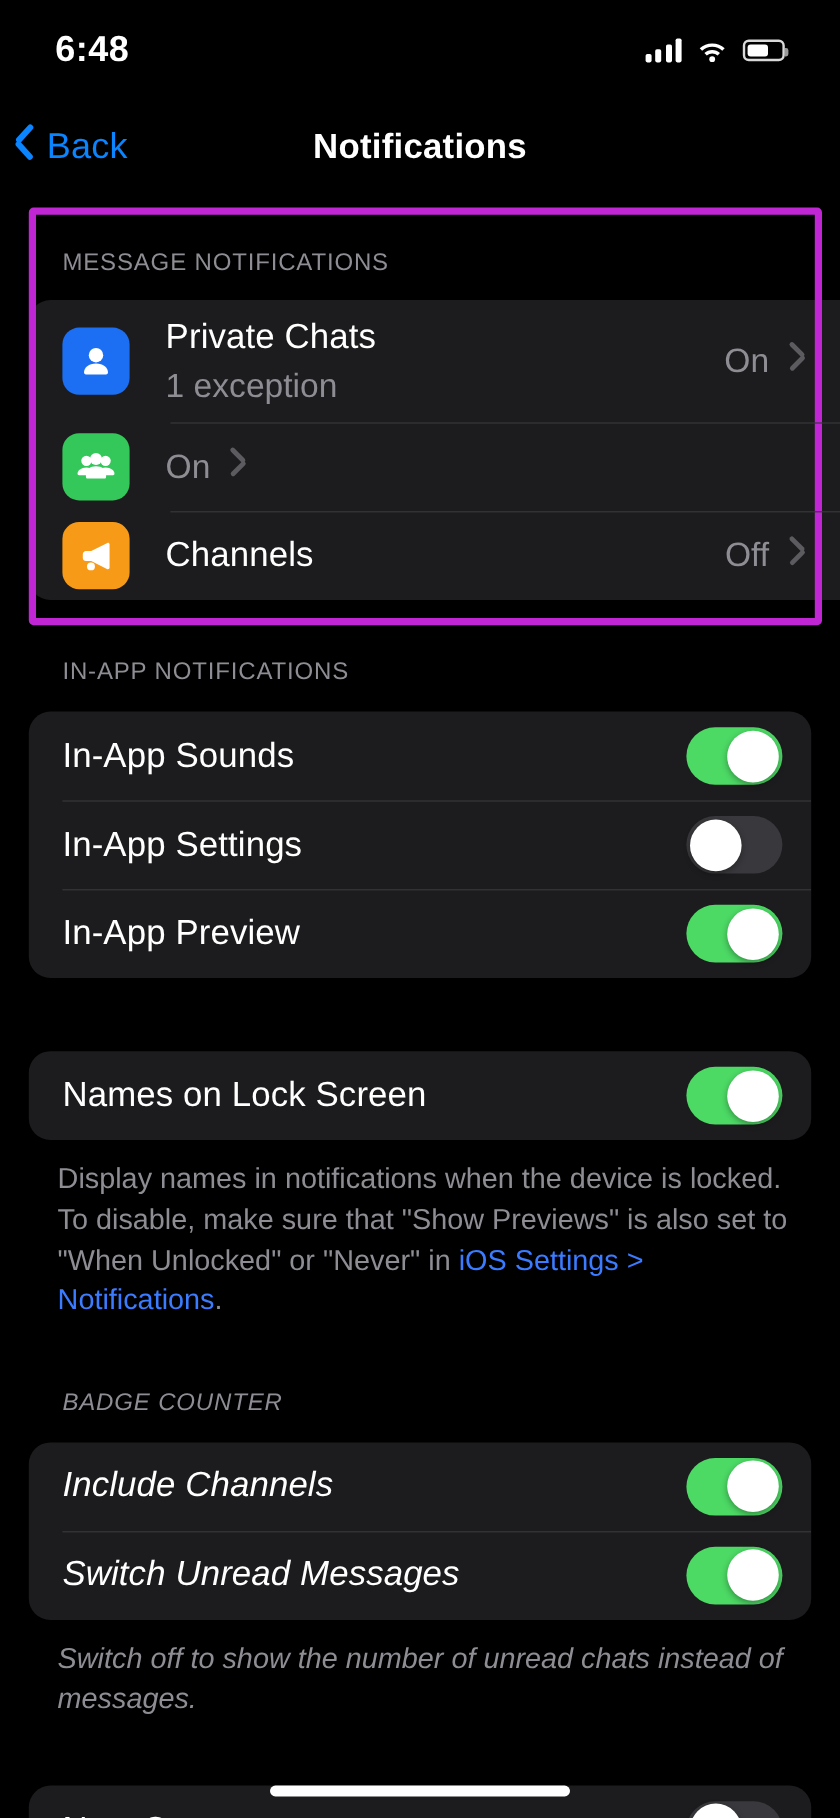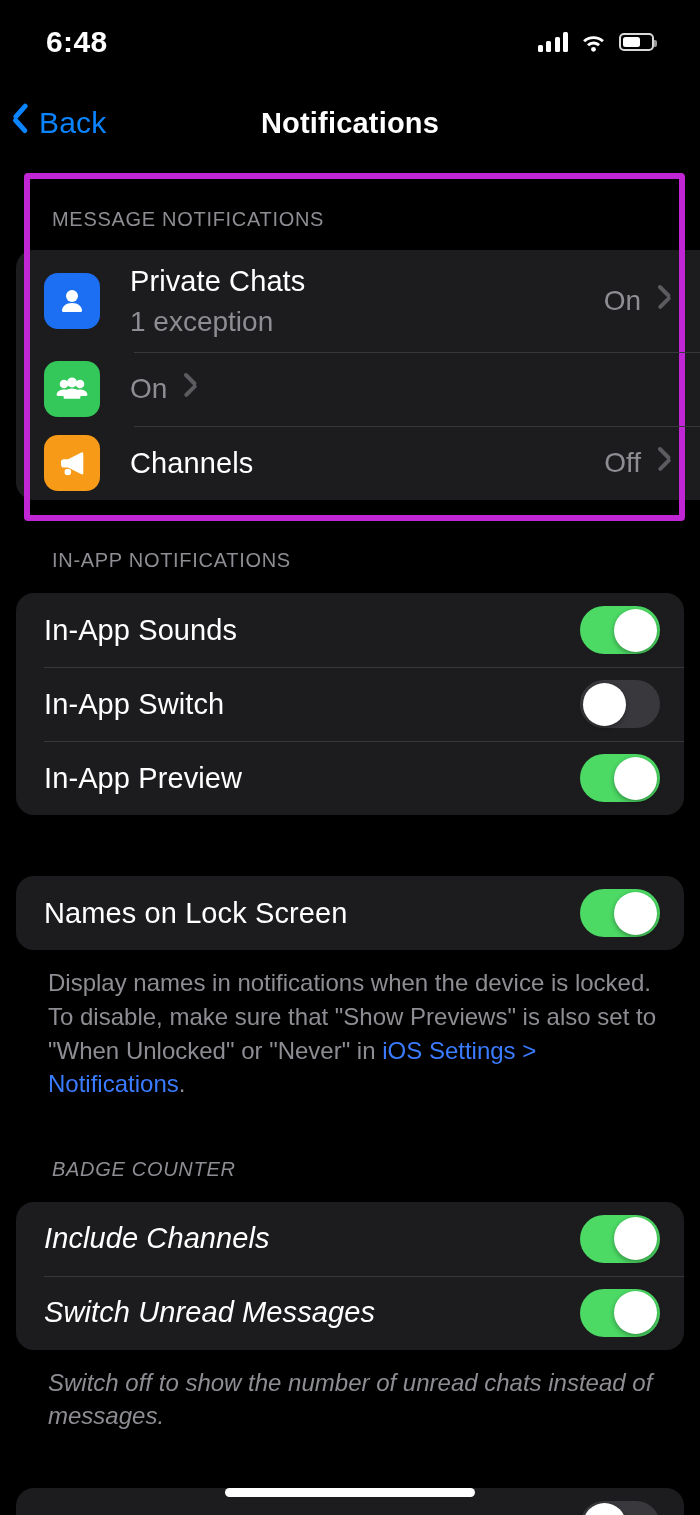--- a/index.html
+++ b/index.html
@@ -67,21 +67,21 @@
 
   
   .content { position:absolute; top:168px; left:0; width:700px; bottom:0; }
 
   .sec-header {
     color:#8D8D93; font-size:20px; letter-spacing:.7px;
     padding:0 0 0 52px; text-transform:uppercase;
   }
   .card {
     background:#1C1C1E; border-radius:18px;
-    margin:0 16px; overflow:hidden;
+    margin:0 24px; overflow:hidden;
   }
   .card.bleed-right { margin-right:0; border-radius:18px 0 0 18px; }
 
   .row {
     position:relative; display:flex; align-items:center;
     min-height:74px; padding:0 24px 0 28px;
   }
   .row + .row::before {
     content:""; position:absolute; left:28px; right:0; top:0;
     height:1px; background:#38383A;
@@ -244,21 +244,21 @@
           <div class="row-texts">
             <div class="row-title">In-App Sounds</div>
           </div>
           <div class="toggle on">
               <span class="knob"></span>
             </div>
         </div>
 
         <div class="row">
           <div class="row-texts">
-            <div class="row-title">In-App Switch</div>
+            <div class="row-title">In-App Settings</div>
           </div>
           <div class="toggle off">
               <span class="knob"></span>
             </div>
         </div>
 
         <div class="row">
           <div class="row-texts">
             <div class="row-title">In-App Preview</div>
           </div>

